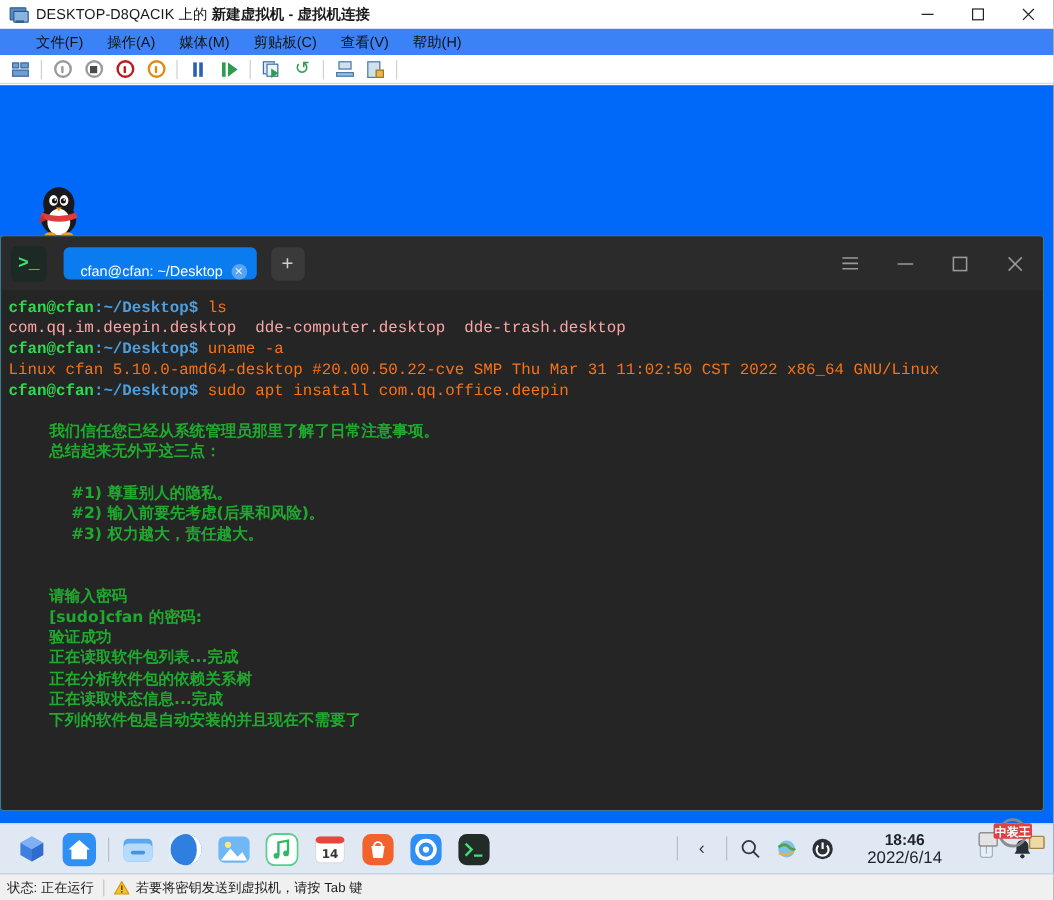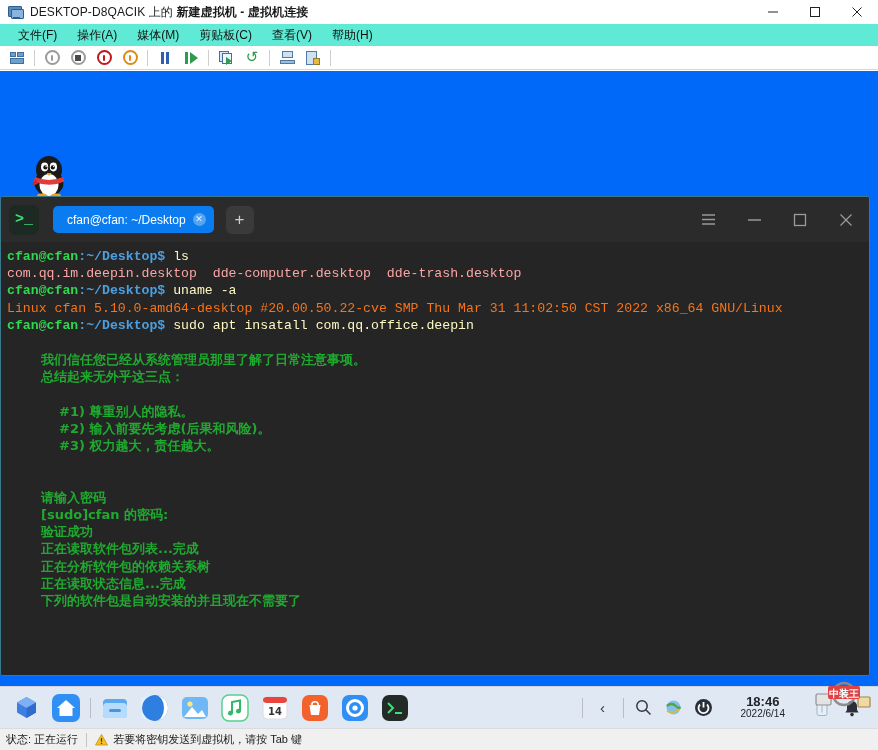--- a/index.html
+++ b/index.html
@@ -23,21 +23,21 @@
   .tb-icon .stand{position:absolute;left:6px;top:13px;width:7px;height:2px;background:#2c5d8f;}
   .tb-title{font-size:12px;color:#1a1a1a;white-space:nowrap;letter-spacing:0.1px;}
   .tb-title .u{text-decoration:none;}
   .win-btns{margin-left:auto;display:flex;height:24px;}
   .win-btn{width:42px;height:24px;display:flex;align-items:center;justify-content:center;color:#333;font-size:11px;}
   .win-btn svg{display:block;}
 
   
   .menubar{
     position:absolute;left:0;top:24px;width:878px;height:22px;
-    background:#5eead4;display:flex;align-items:center;padding-left:8px;box-sizing:border-box;
+    background:#3b82f6;display:flex;align-items:center;padding-left:20px;box-sizing:border-box;
   }
   .menuitem{font-size:12px;color:#111;padding:2px 10px;white-space:nowrap;}
 
   
   .toolbar{
     position:absolute;left:0;top:46px;width:878px;height:24px;
     background:#ffffff;display:flex;align-items:center;padding-left:4px;box-sizing:border-box;
     border-bottom:1px solid #d8d8d8;
   }
   .tbtn{width:22px;height:20px;margin:0 2px;display:flex;align-items:center;justify-content:center;position:relative;}
@@ -95,56 +95,56 @@
   .term{
     position:absolute;left:0;top:125px;width:870px;height:480px;
     background:#252525;border:1px solid #3a7a8c;box-sizing:border-box;
     border-radius:3px;display:flex;flex-direction:column;overflow:hidden;
   }
   .term-head{height:45px;background:#2b2b2b;display:flex;align-items:center;padding:0 0 0 8px;flex:0 0 auto;}
   .term-logo{width:30px;height:30px;border-radius:6px;background:#1d2a23;display:flex;align-items:center;justify-content:center;margin-right:14px;flex:0 0 auto;}
   .term-logo span{color:#3de07a;font-size:15px;font-family:"Liberation Mono","DejaVu Sans Mono",monospace;font-weight:bold;line-height:1;}
   .term-tab{
     height:27px;background:#0a7cf0;border-radius:5px;color:#fff;font-size:12px;
-    display:flex;align-items:center;padding:0 8px 0 14px;gap:7px;white-space:nowrap;
+    display:flex;align-items:flex-end;padding:0 8px 0 14px;gap:7px;white-space:nowrap;
   }
   .tab-x{width:13px;height:13px;border-radius:50%;background:#56a4f2;color:#e6f0fb;font-size:9px;display:flex;align-items:center;justify-content:center;line-height:1;}
   .term-add{
     width:28px;height:28px;border-radius:6px;background:#3a3a3a;color:#cfcfcf;font-size:17px;
     display:flex;align-items:center;justify-content:center;margin-left:12px;line-height:1;
   }
   .term-ctl{margin-left:auto;display:flex;align-items:center;}
   .tctl{width:46px;height:45px;display:flex;align-items:center;justify-content:center;color:#9a9a9a;}
   .term-body{
     flex:1 1 auto;background:#252525;padding:6px 8px 0 6px;box-sizing:border-box;overflow:hidden;
     font-family:"Liberation Mono","DejaVu Sans Mono",monospace;
     font-size:13.2px;line-height:17.2px;
   }
   .l{white-space:pre;}
   .c-user{color:#2fd94f;font-weight:bold;}
   .c-path{color:#4d9fe0;font-weight:bold;}
-  .c-cmd{color:#fef9c3;}
+  .c-cmd{color:#f97316;}
   .c-out{color:#fca5a5;}
   .c-green{color:#1faa2f;margin-left:34px;}
   .c-green2{color:#f97316;}
   .cn{font-family:"DejaVu Sans","Liberation Sans",sans-serif;font-weight:bold;font-size:13px;}
 
   
   .dock{
     position:absolute;left:0;bottom:0;width:878px;height:42px;
     background:rgba(238,240,243,0.94);border-top:1px solid #d2d6dc;
     display:flex;align-items:center;box-sizing:border-box;padding:0 6px;
   }
   .dapp{width:30px;height:30px;margin:0 5px;border-radius:7px;display:flex;align-items:center;justify-content:center;position:relative;flex:0 0 auto;}
   .dsep{width:1px;height:20px;background:#b9bec6;margin:0 4px;}
   .dock-right{margin-left:auto;display:flex;align-items:center;gap:2px;padding-right:6px;}
   .tray{width:28px;height:28px;display:flex;align-items:center;justify-content:center;}
   .clock{text-align:center;line-height:1.08;margin:0 21px;color:#20242a;}
   .clock .t{font-size:13px;font-weight:bold;}
-  .clock .d{font-size:10px;}
+  .clock .d{font-size:14px;}
 
   
   .statusbar{
     position:absolute;left:0;bottom:0;width:878px;height:22px;
     background:#f0f0f0;border-top:1px solid #dcdcdc;
     display:flex;align-items:center;font-size:11px;color:#1a1a1a;padding-left:6px;box-sizing:border-box;
   }
   .sb-sep{width:1px;height:14px;background:#c4c4c4;margin:0 8px;}
   .warn{width:13px;height:12px;margin-right:5px;position:relative;flex:0 0 auto;}
 

